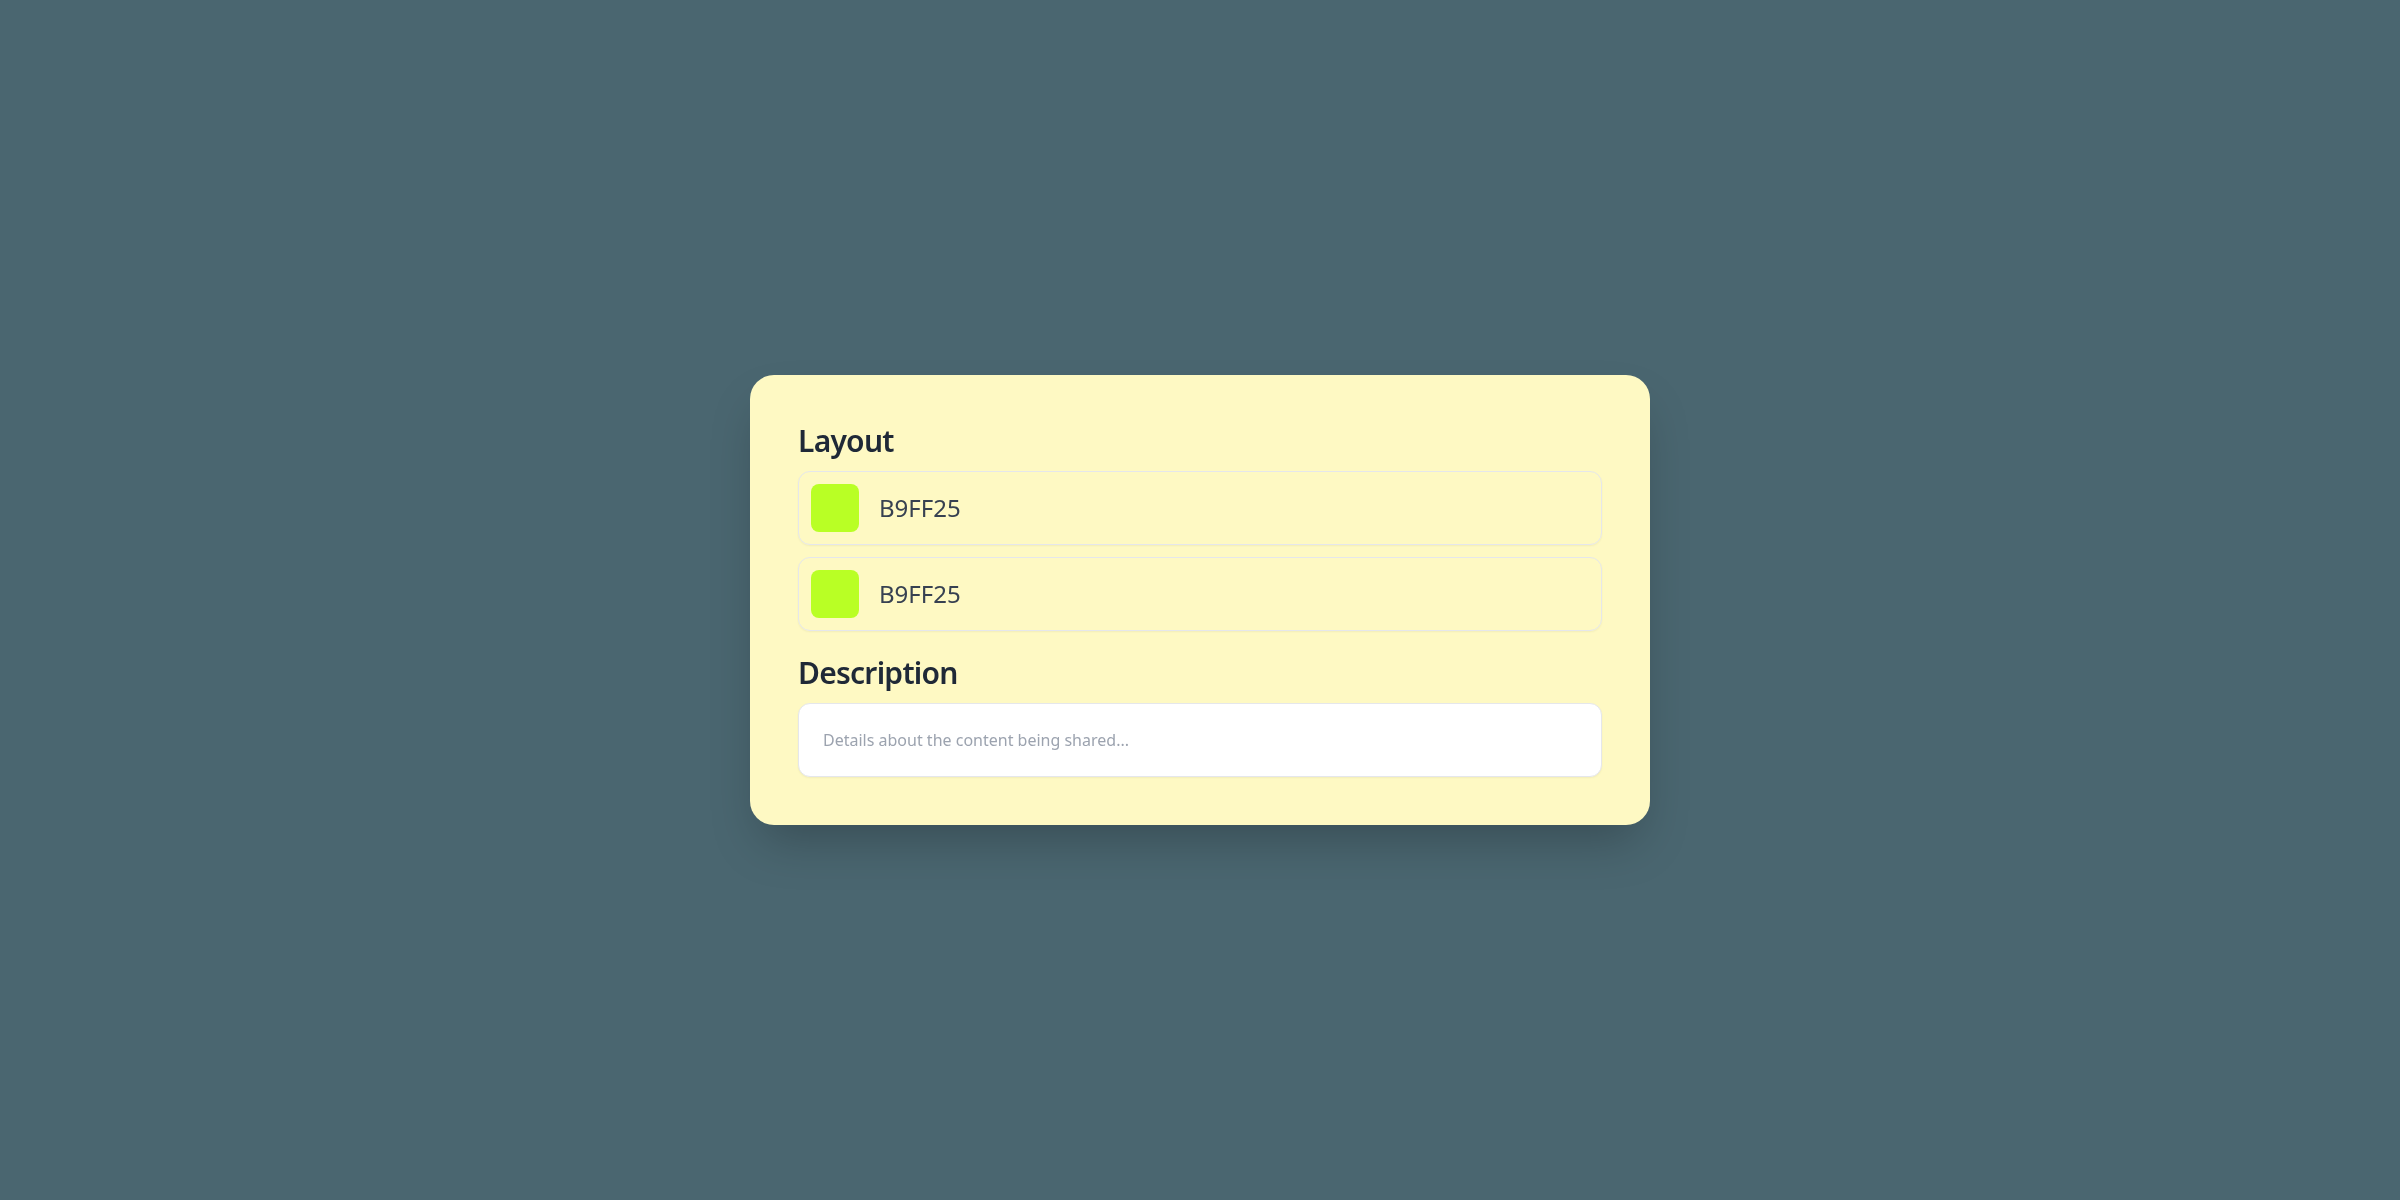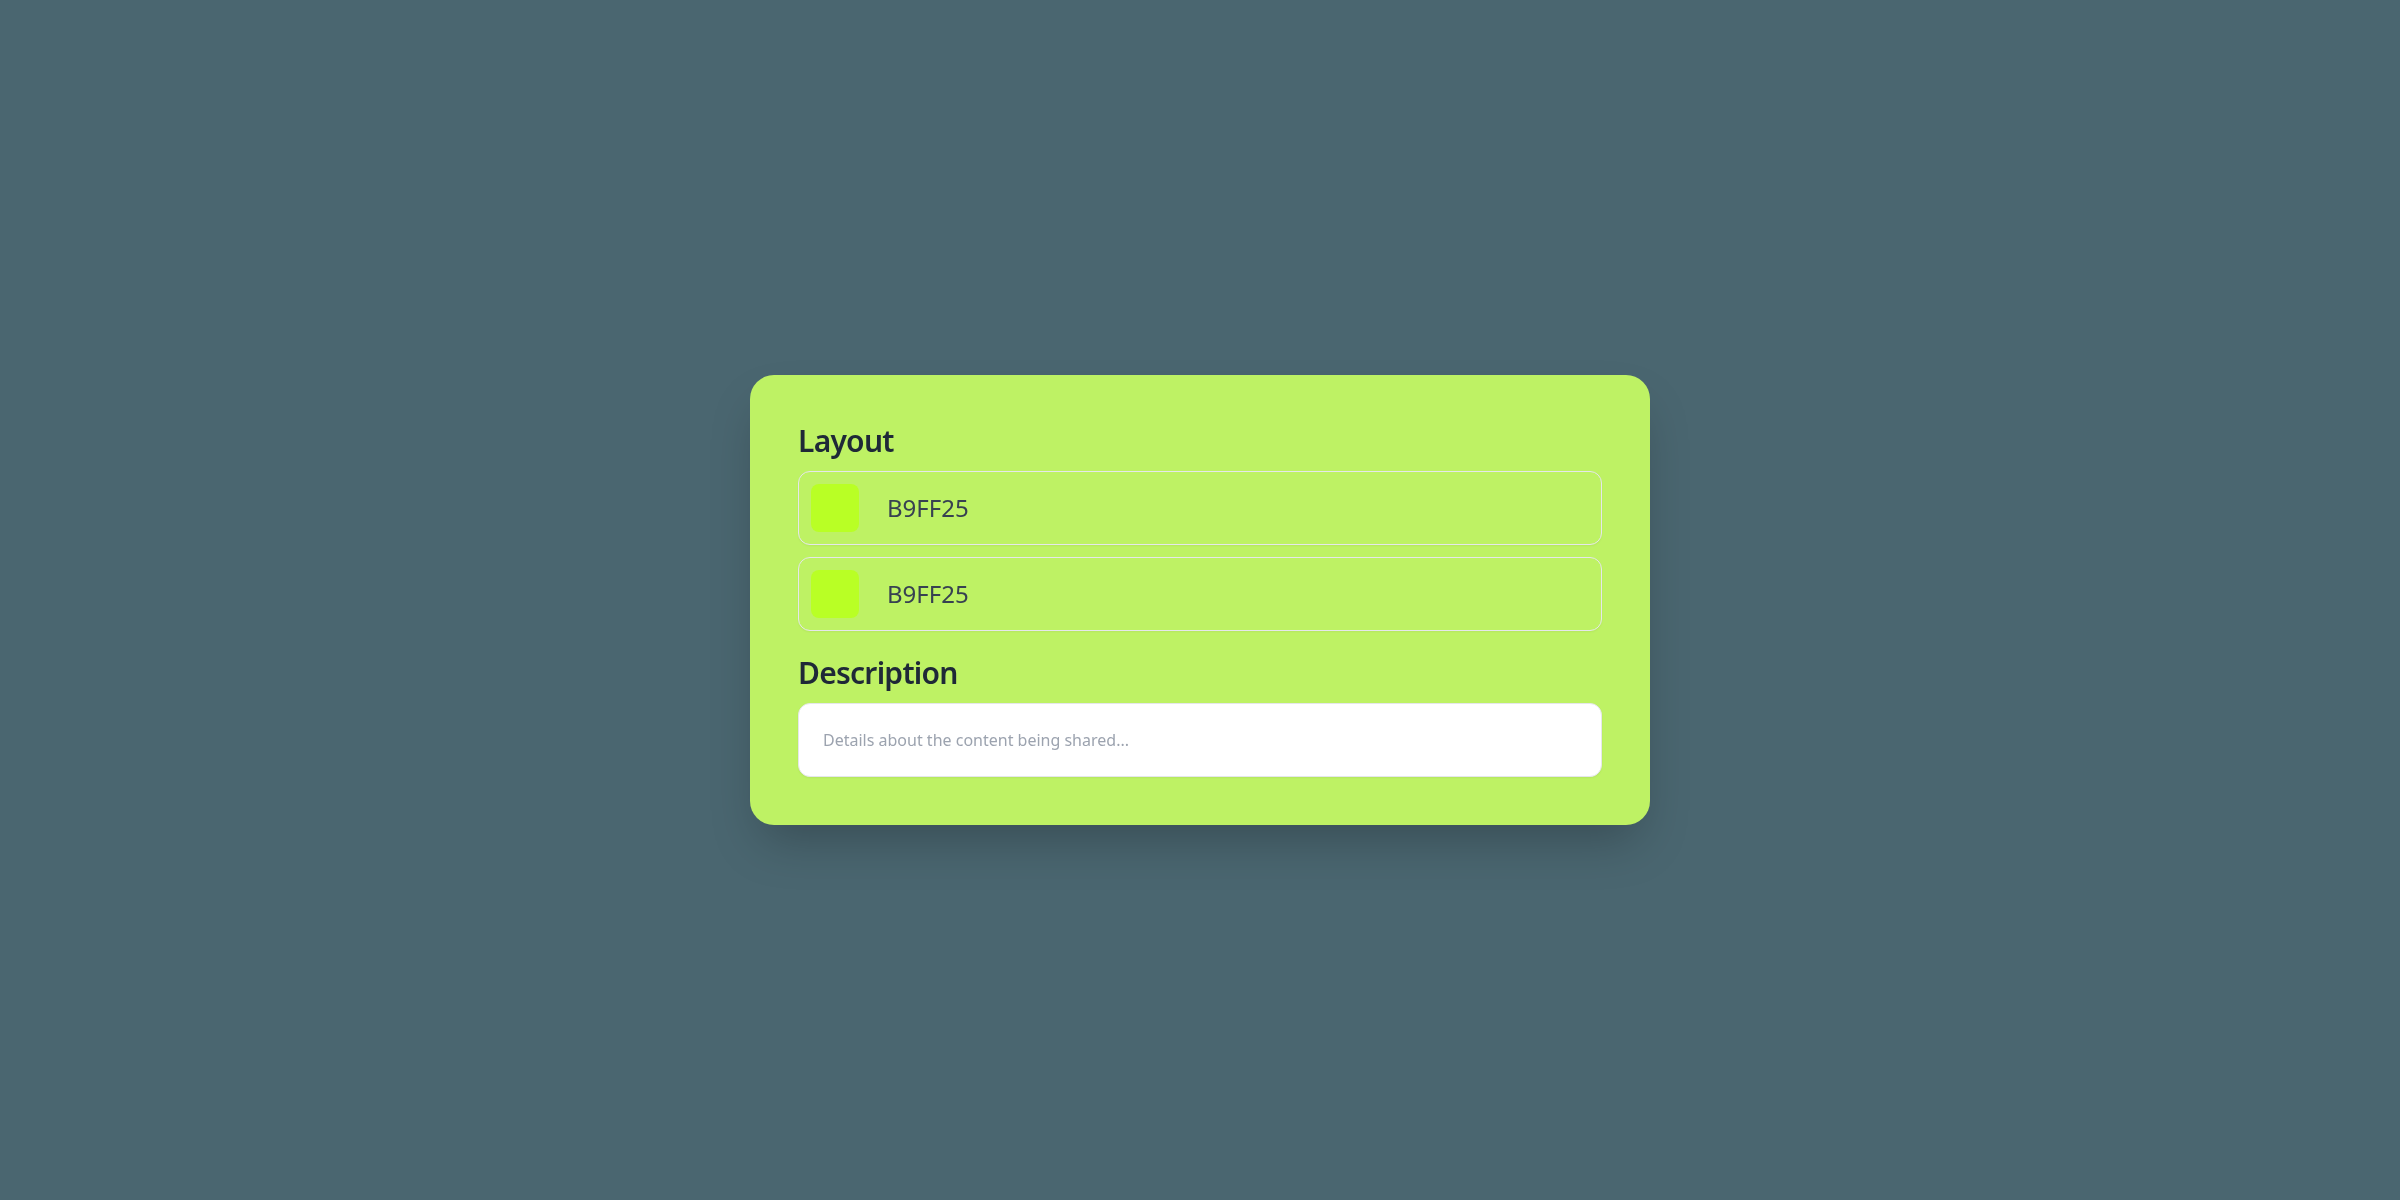--- a/index.html
+++ b/index.html
@@ -10,21 +10,21 @@
     body {
       font-family: ui-sans-serif, system-ui, -apple-system, BlinkMacSystemFont, "Segoe UI", Roboto, sans-serif;
       background-color: #4a6670;
       width: 2400px;
       height: 1200px;
       display: flex;
       align-items: center;
       justify-content: center;
     }
     .card {
-      background-color: #bef264;
+      background-color: #fef9c3;
       border-radius: 24px;
       padding: 48px;
       width: 900px;
       box-shadow: 0 25px 50px -12px rgba(0, 0, 0, 0.25);
     }
     .section-title {
       font-size: 30px;
       line-height: 36px;
       font-weight: 600;
       color: #1f2937;
@@ -37,21 +37,21 @@
     .field-label {
       font-size: 20px;
       line-height: 28px;
       color: #4b5563;
       margin-bottom: 8px;
       display: block;
     }
     .color-input-wrapper {
       display: flex;
       align-items: center;
-      gap: 28px;
+      gap: 20px;
       border: 1px solid #e5e7eb;
       border-radius: 12px;
       padding: 12px;
       box-shadow: 0 1px 2px 0 rgba(0, 0, 0, 0.05);
     }
     .color-swatch {
       width: 48px;
       height: 48px;
       border-radius: 8px;
       flex-shrink: 0;

